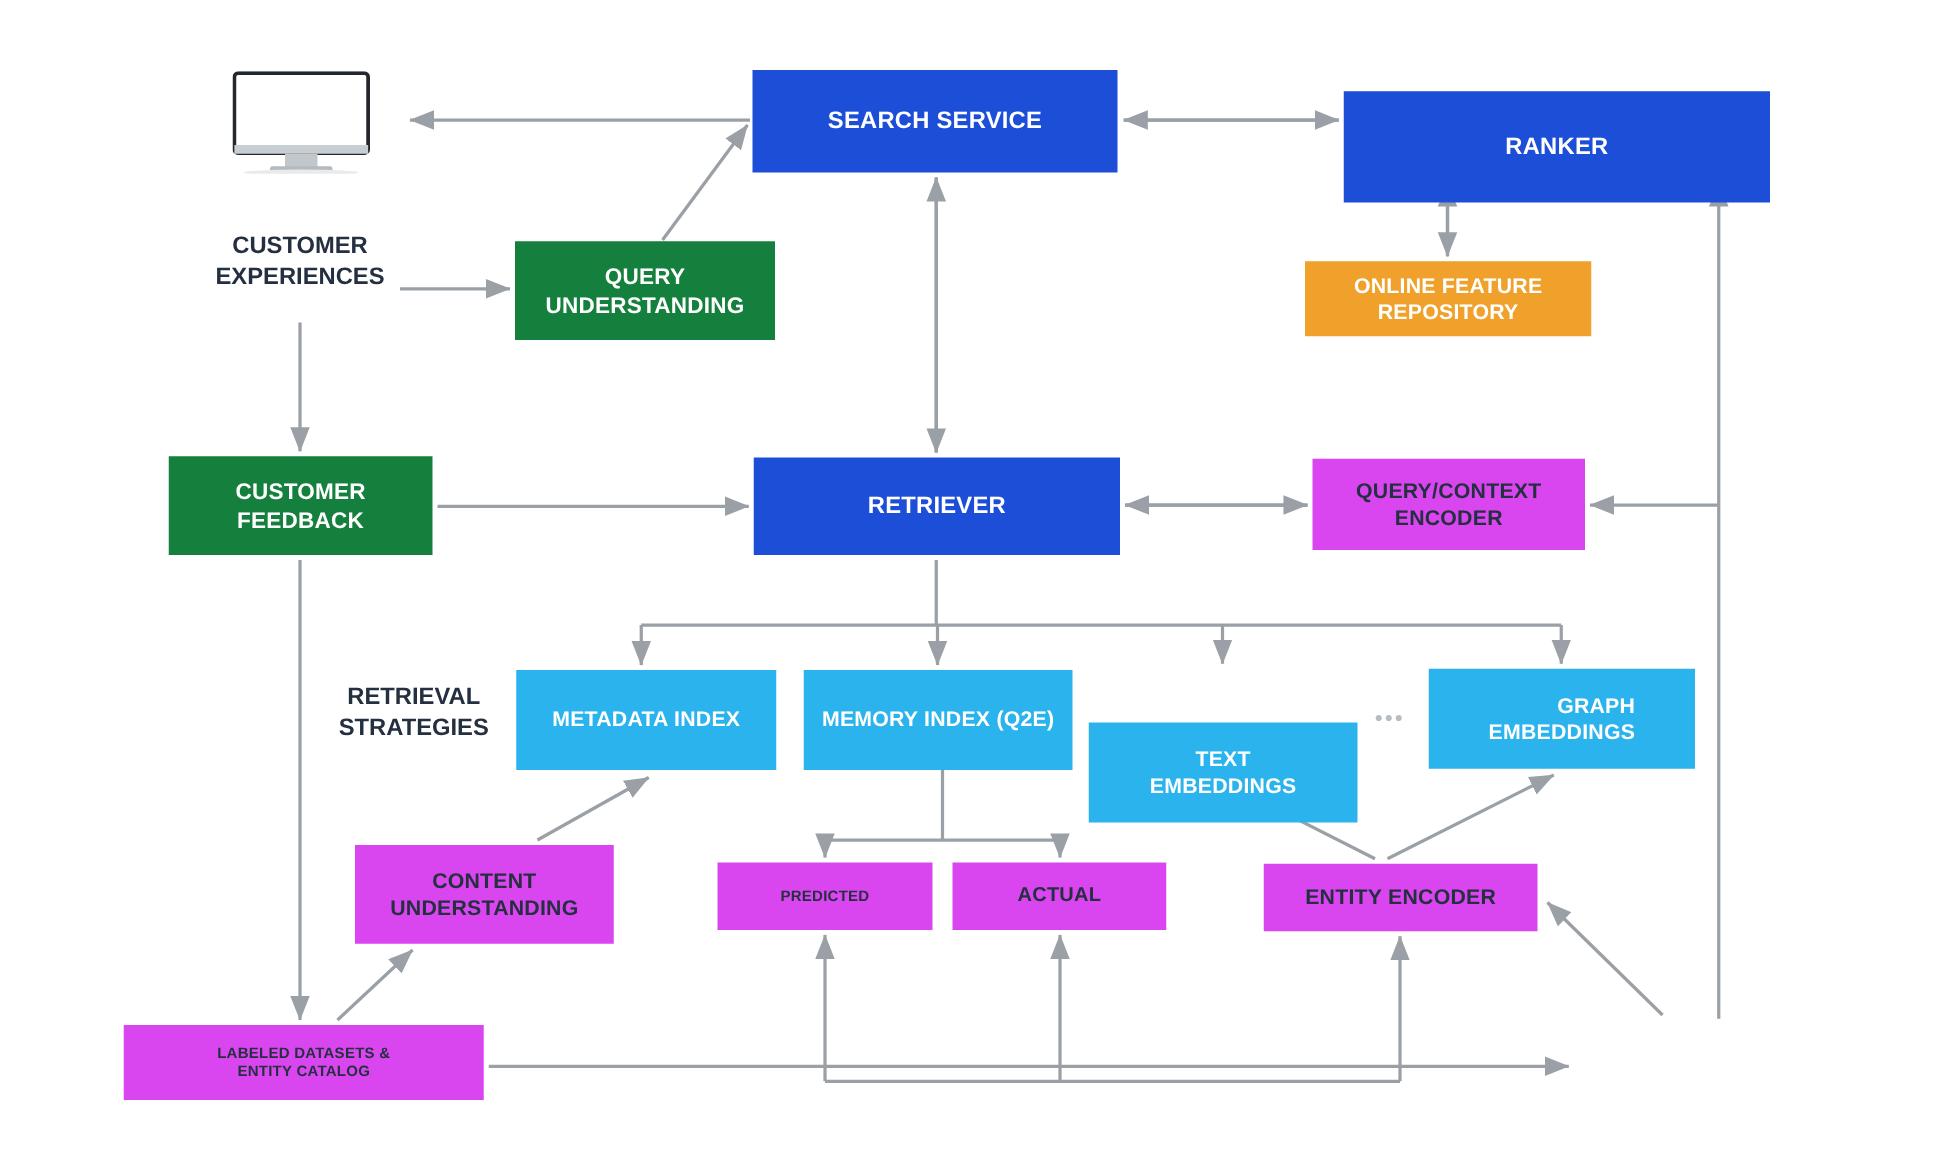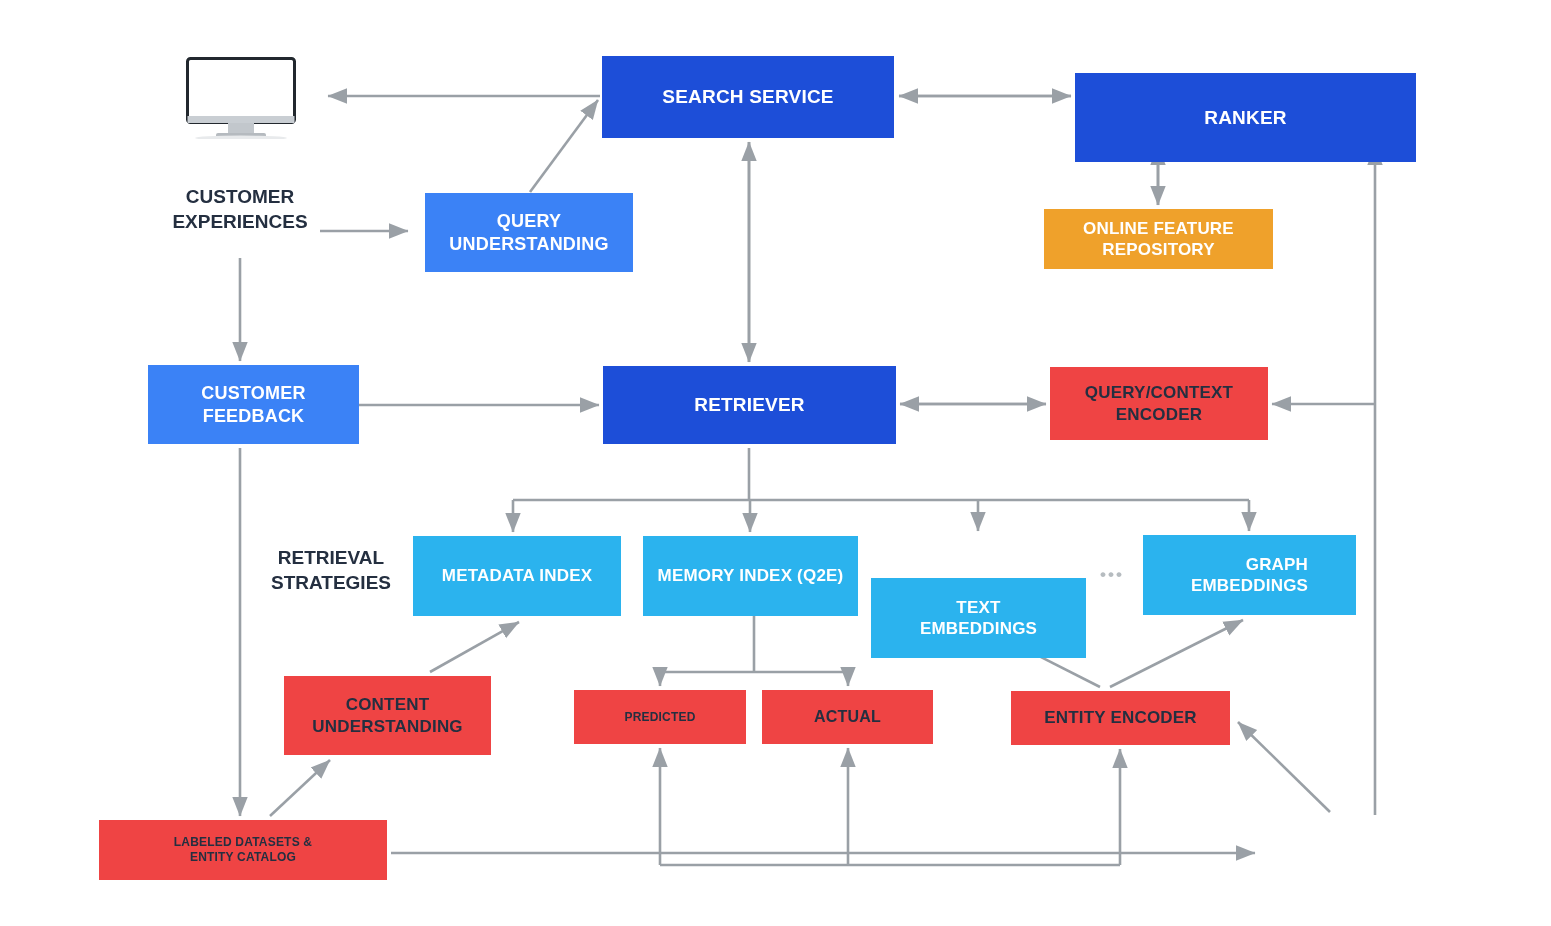--- a/index.html
+++ b/index.html
@@ -34,34 +34,33 @@
     letter-spacing: 0.2px;
     line-height: 1.25;
     box-sizing: border-box;
     z-index: 3;
   }
   .node-dark {
     background: #1d4ed8;
     color: #ffffff;
   }
   .node-blue-dark {
-    background: #3b82f6;
-    color: #ffffff;
-    margin-left: 13px;
+    background: #15803d;
+    color: #ffffff;
   }
   .node-blue-light {
     background: #2bb3ee;
     color: #ffffff;
   }
   .node-orange {
     background: #efa12b;
     color: #ffffff;
   }
   .node-gray {
-    background: #ef4444;
+    background: #d946ef;
     color: #242f40;
   }
   .label-text {
     position: absolute;
     font-weight: bold;
     color: #242f40;
     text-align: center;
     line-height: 1.3;
     z-index: 3;
   }

